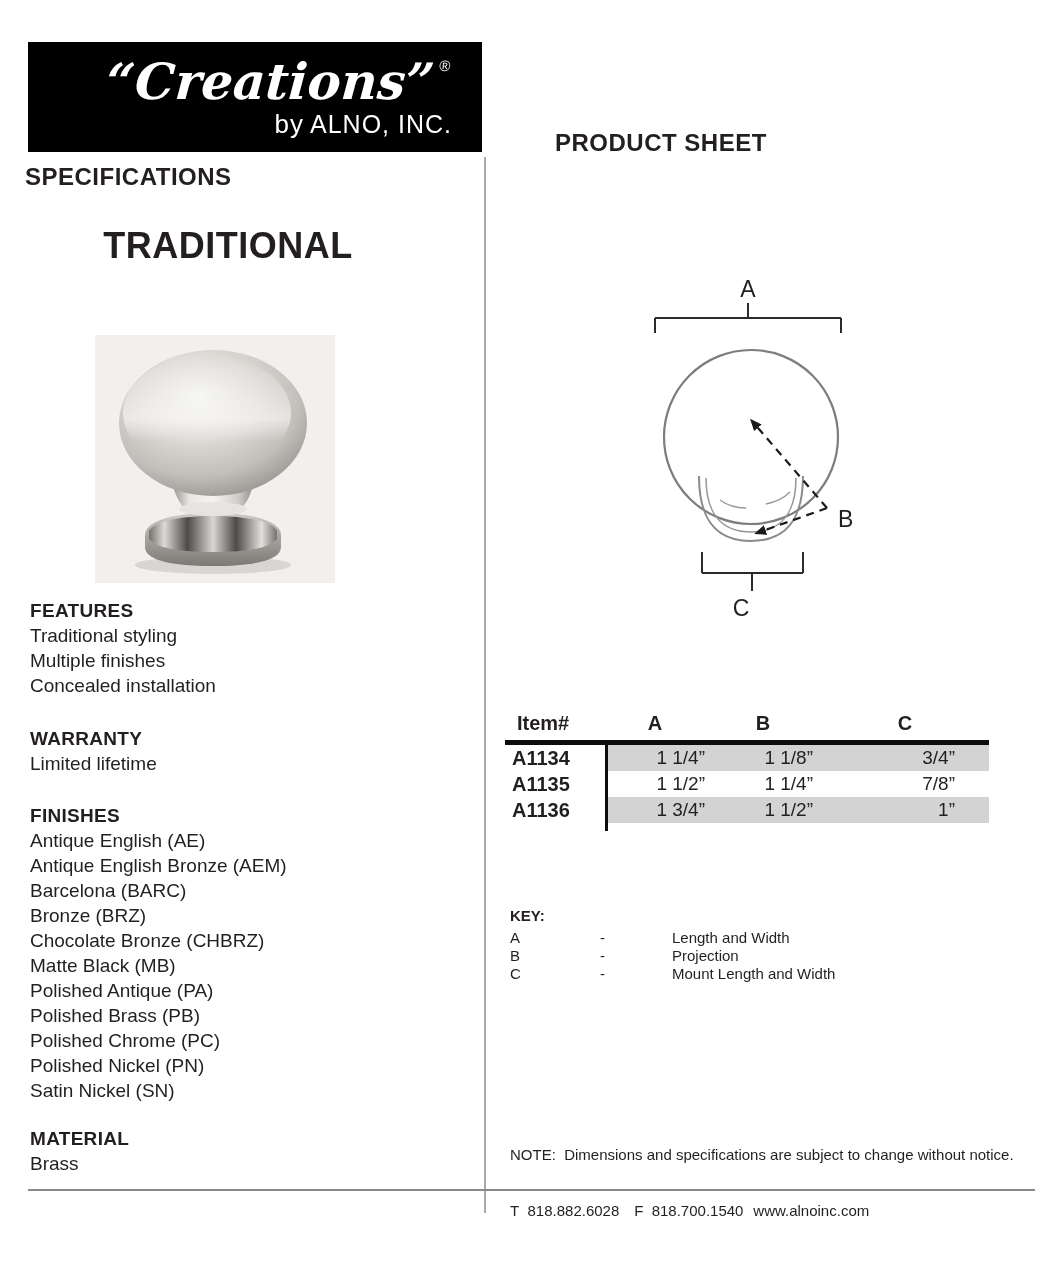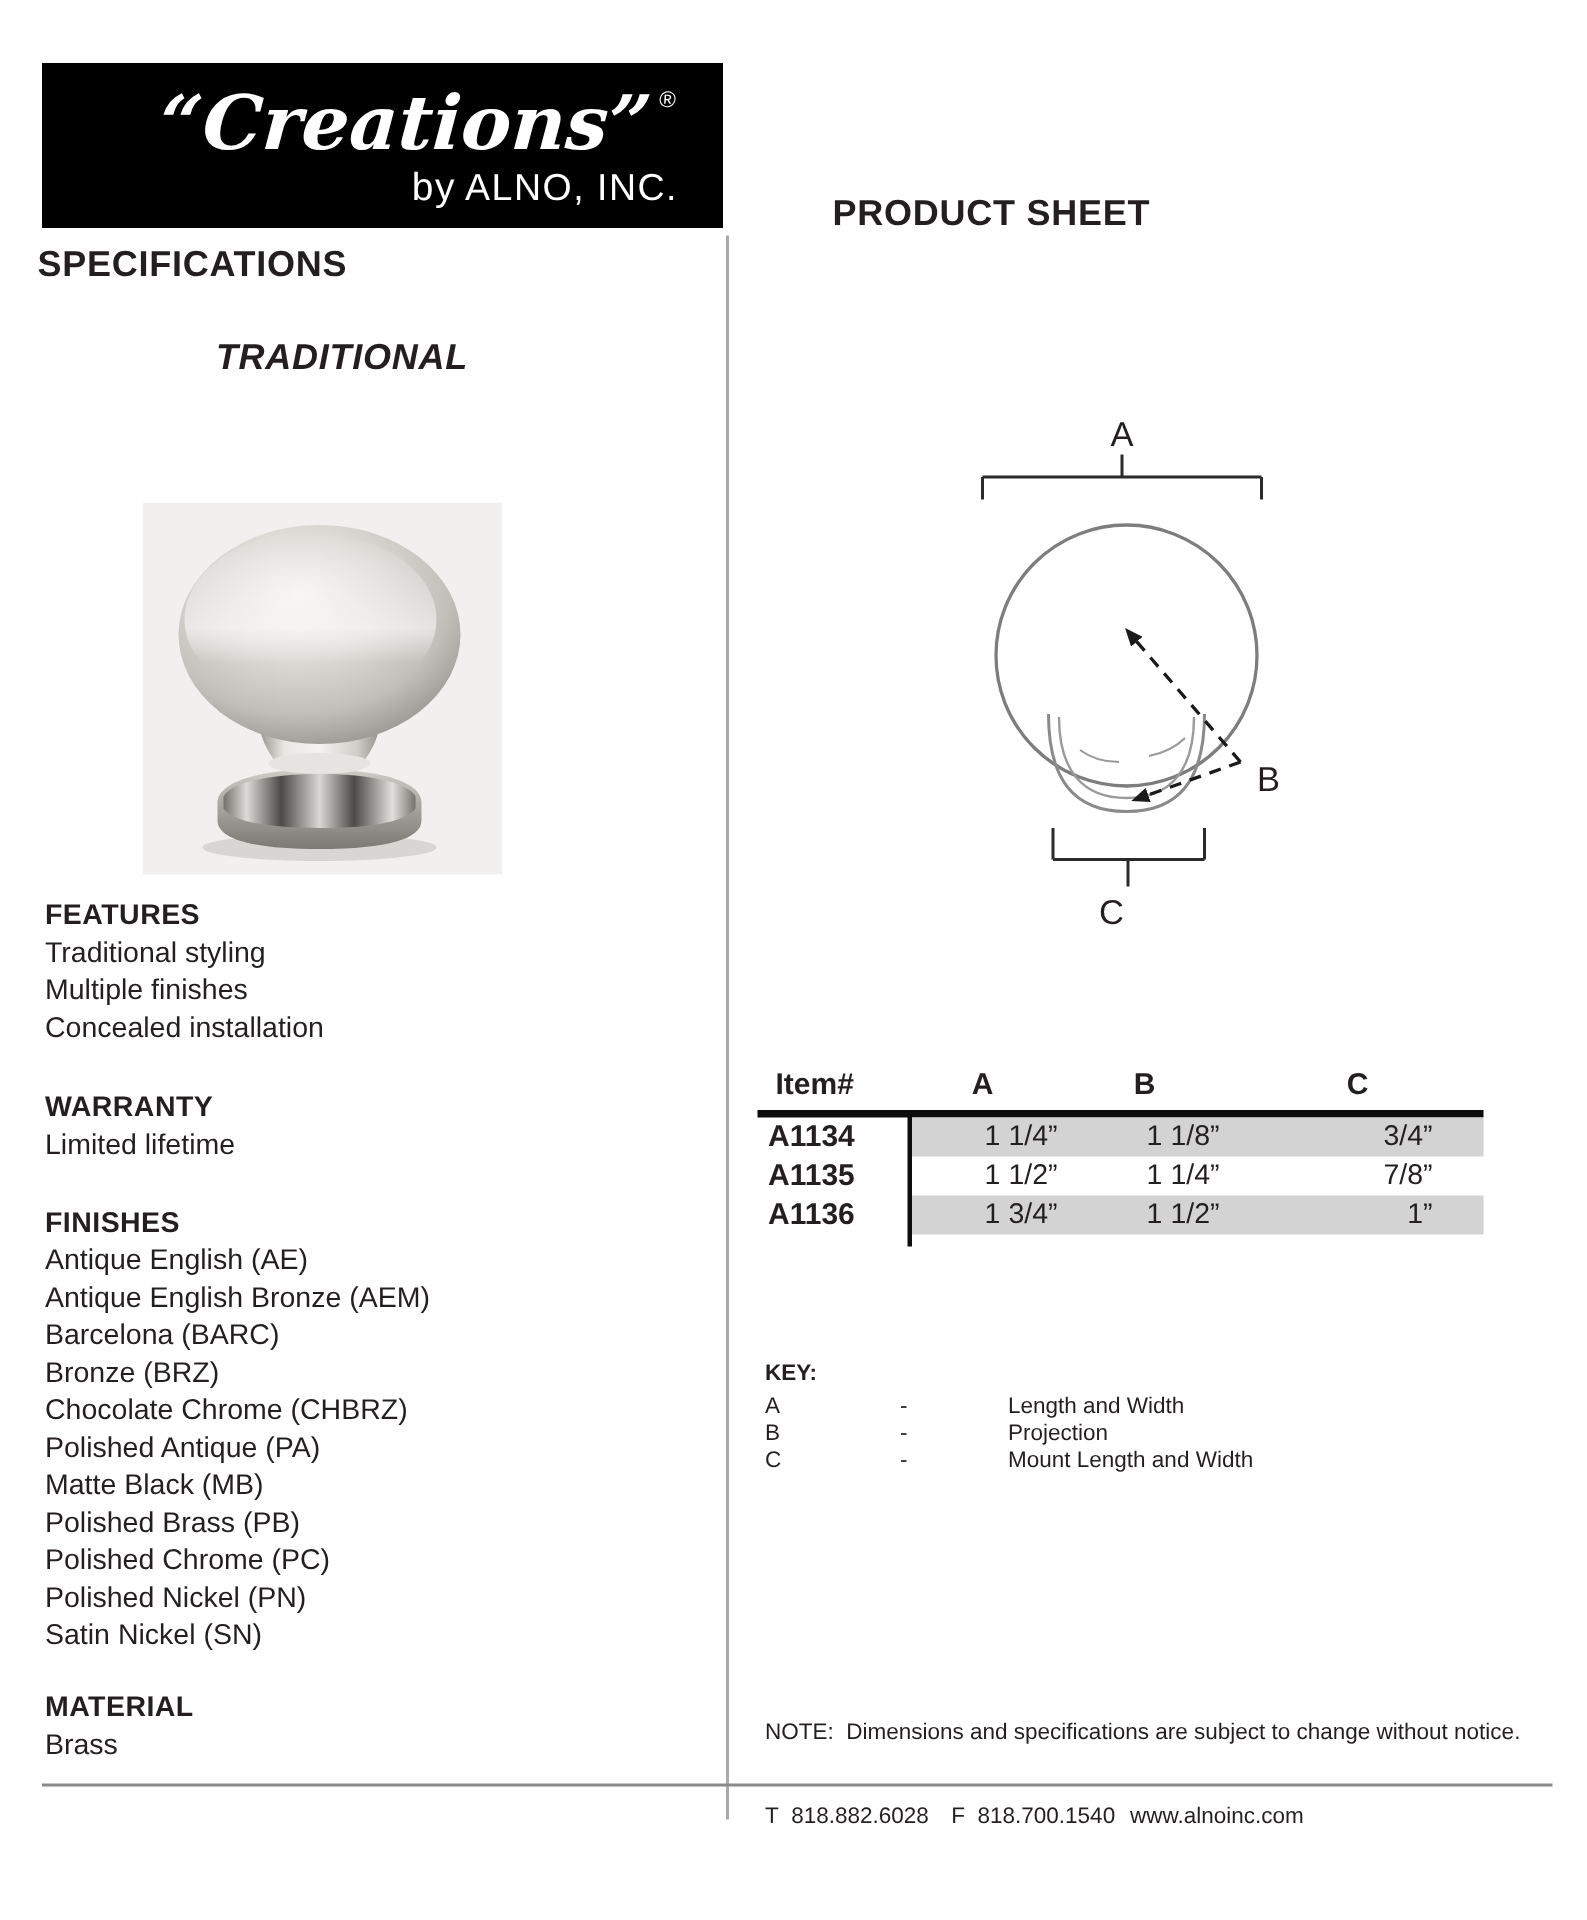--- a/index.html
+++ b/index.html
@@ -32,21 +32,21 @@
   
   .spec-heading {
     position:absolute; left:25px; top:163px;
     font-size:24px; font-weight:bold; letter-spacing:0.5px;
   }
   .product-sheet-heading {
     position:absolute; left:555px; top:129px;
     font-size:24px; font-weight:bold; letter-spacing:0.5px;
   }
   .title-block { position:absolute; left:28px; top:225px; width:400px; text-align:center; }
-  .title-main { font-size:24px; font-weight:bold; letter-spacing:0.5px;font-style:italic; }
+  .title-main { font-size:36px; font-weight:bold; letter-spacing:0.5px; }
   .title-sub  { font-size:26px; font-weight:normal; letter-spacing:2px; margin-top:6px; }
   
   .v-divider { position:absolute; left:484px; top:157px; width:2px; height:1056px; background:#a9a9a9; }
   .footer-rule { position:absolute; left:28px; top:1189px; width:1007px; height:2px; background:#8a8a8a; }
   
   .knob-photo { position:absolute; left:95px; top:335px; width:240px; height:248px; }
   
   .section { position:absolute; left:30px; width:430px; }
   .section-title { font-size:19px; font-weight:bold; line-height:25px; letter-spacing:0.3px; }
   .section-item  { font-size:19px; line-height:25px; }
@@ -164,23 +164,23 @@
     <div class="section-title">WARRANTY</div>
     <div class="section-item">Limited lifetime</div>
   </div>
 
   <div class="section sec-finishes">
     <div class="section-title">FINISHES</div>
     <div class="section-item">Antique English (AE)</div>
     <div class="section-item">Antique English Bronze (AEM)</div>
     <div class="section-item">Barcelona (BARC)</div>
     <div class="section-item">Bronze (BRZ)</div>
-    <div class="section-item">Chocolate Chrome (CHBRZ)</div>
+    <div class="section-item">Chocolate Bronze (CHBRZ)</div>
+    <div class="section-item">Matte Black (MB)</div>
     <div class="section-item">Polished Antique (PA)</div>
-    <div class="section-item">Matte Black (MB)</div>
     <div class="section-item">Polished Brass (PB)</div>
     <div class="section-item">Polished Chrome (PC)</div>
     <div class="section-item">Polished Nickel (PN)</div>
     <div class="section-item">Satin Nickel (SN)</div>
   </div>
 
   <div class="section sec-material">
     <div class="section-title">MATERIAL</div>
     <div class="section-item">Brass</div>
   </div>

